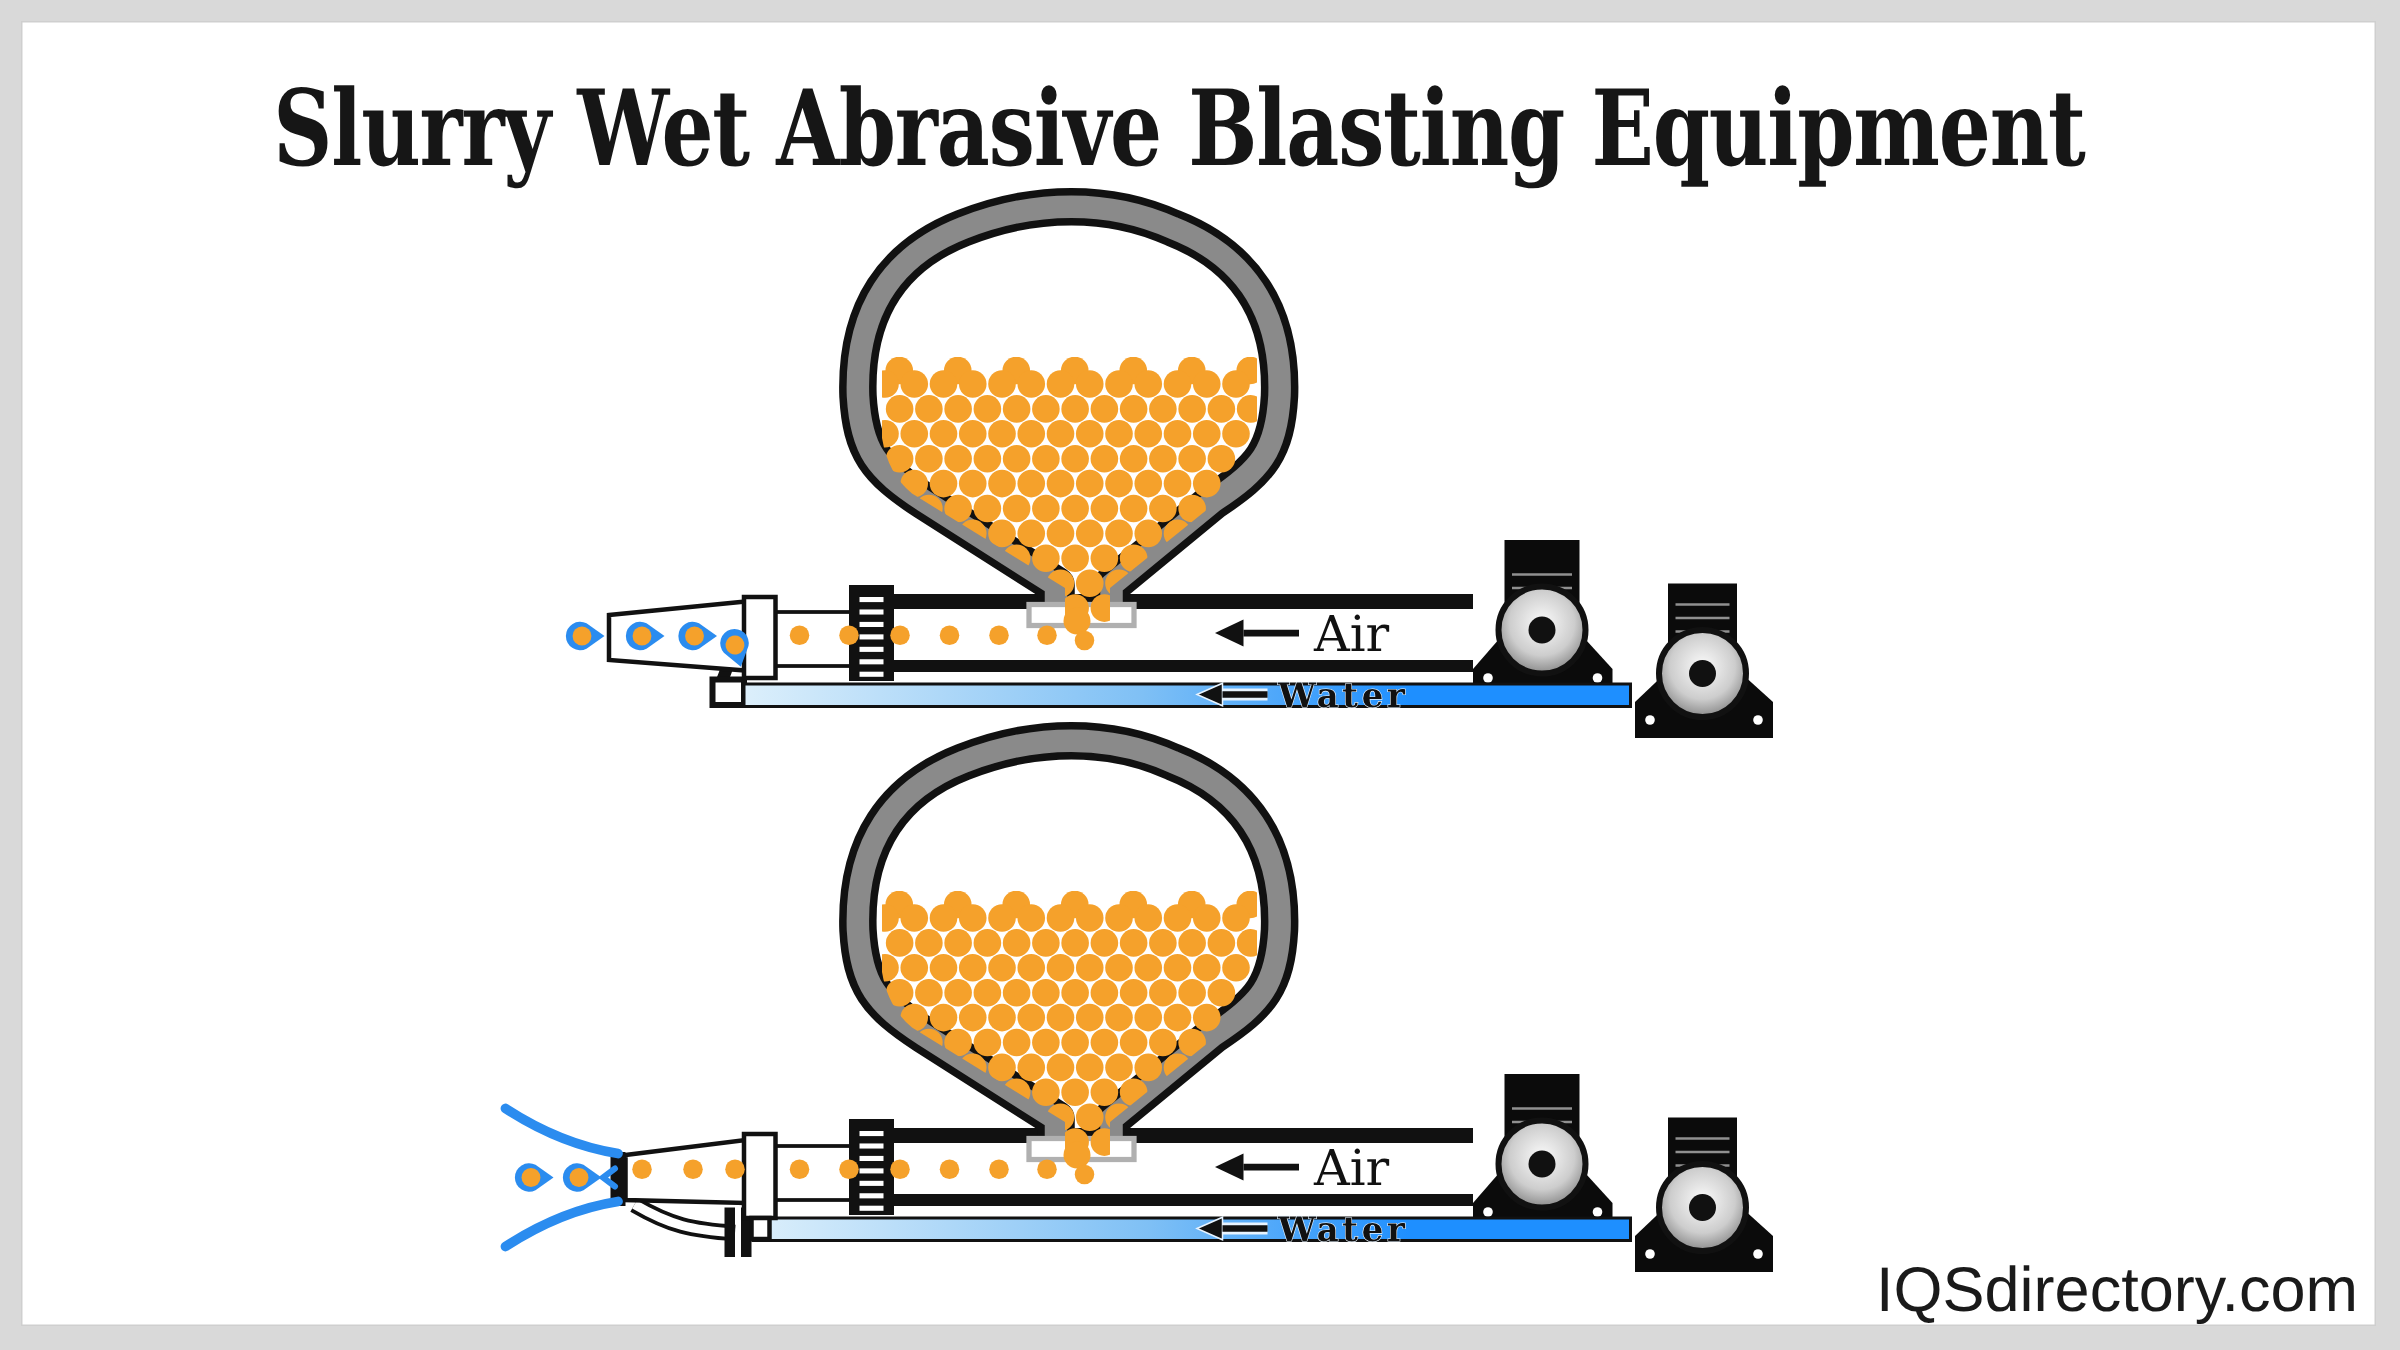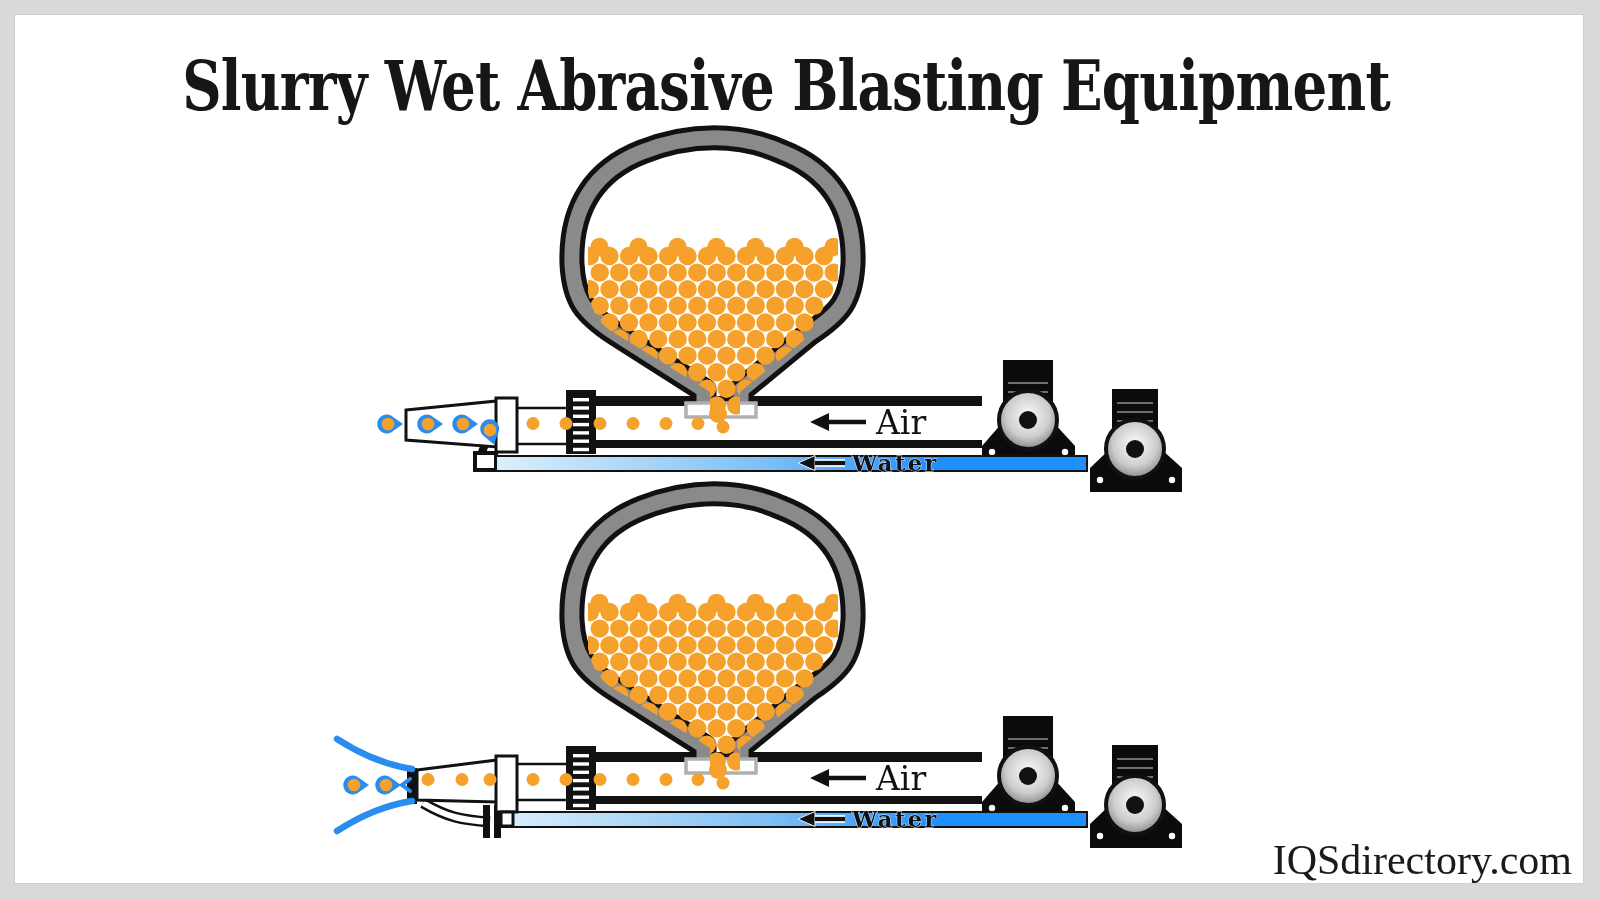--- a/index.html
+++ b/index.html
@@ -3,21 +3,21 @@
 <meta charset="utf-8">
 <style>
   html,body{margin:0;padding:0;width:1600px;height:900px;overflow:hidden;background:#d9d9d9;
             font-family:"DejaVu Serif",serif;}
   .canvas{position:absolute;left:14px;top:14px;width:1570px;height:870px;background:#ffffff;
           border:1px solid #cfcfcf;box-sizing:border-box;}
   #diagram-svg{position:absolute;left:0;top:0;width:1600px;height:900px;}
   .title{position:absolute;top:44px;left:0;width:1600px;text-align:center;
          font-family:"DejaVu Serif",serif;font-weight:700;font-size:70px;color:#161616;
          transform:translateX(-14px) scaleX(0.78);letter-spacing:-1px;white-space:nowrap;}
-  .watermark{position:absolute;right:28px;bottom:16px;font-family:Liberation Serif, serif;
+  .watermark{position:absolute;right:28px;bottom:16px;font-family:Liberation Sans, sans-serif;
              font-size:42px;color:#1a1a1a;}
 </style>
 </head>
 <body>
 
 <div class="frame">
   <div class="canvas"></div>
   <svg id="diagram-svg" viewBox="0 0 1600 900" xmlns="http://www.w3.org/2000/svg">
       <defs>
         <linearGradient id="waterGrad" x1="0" y1="0" x2="1" y2="0">

